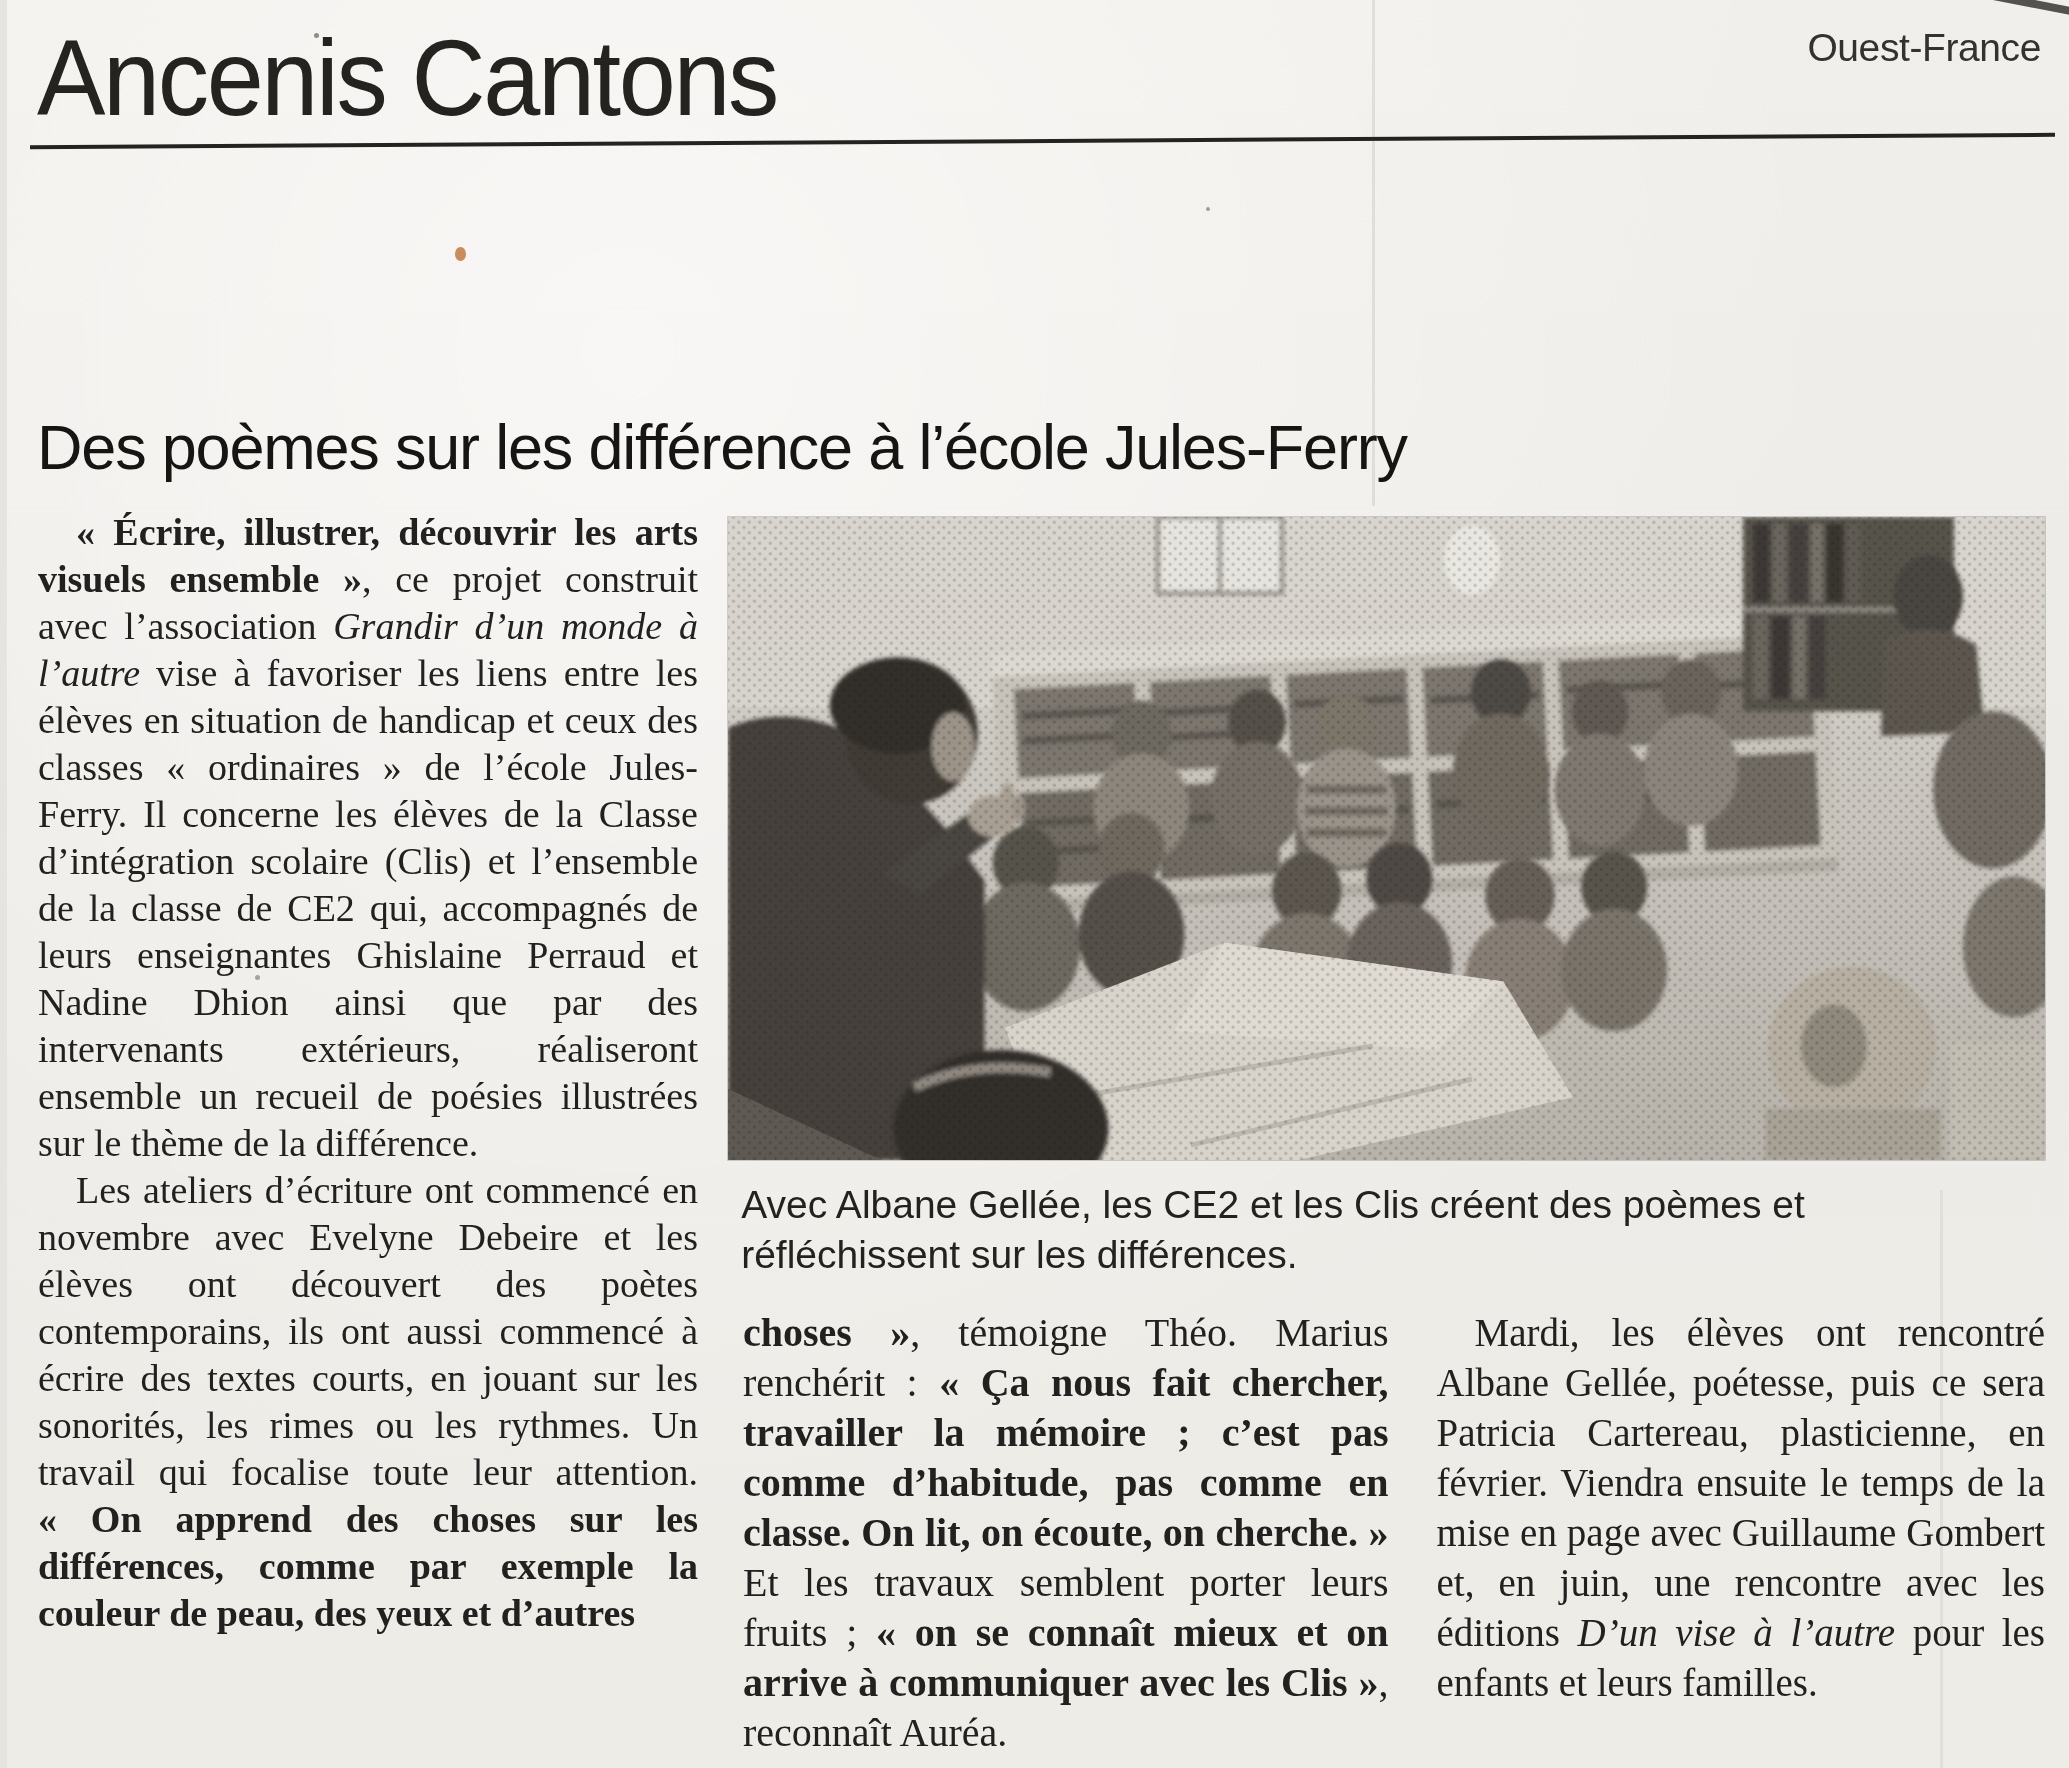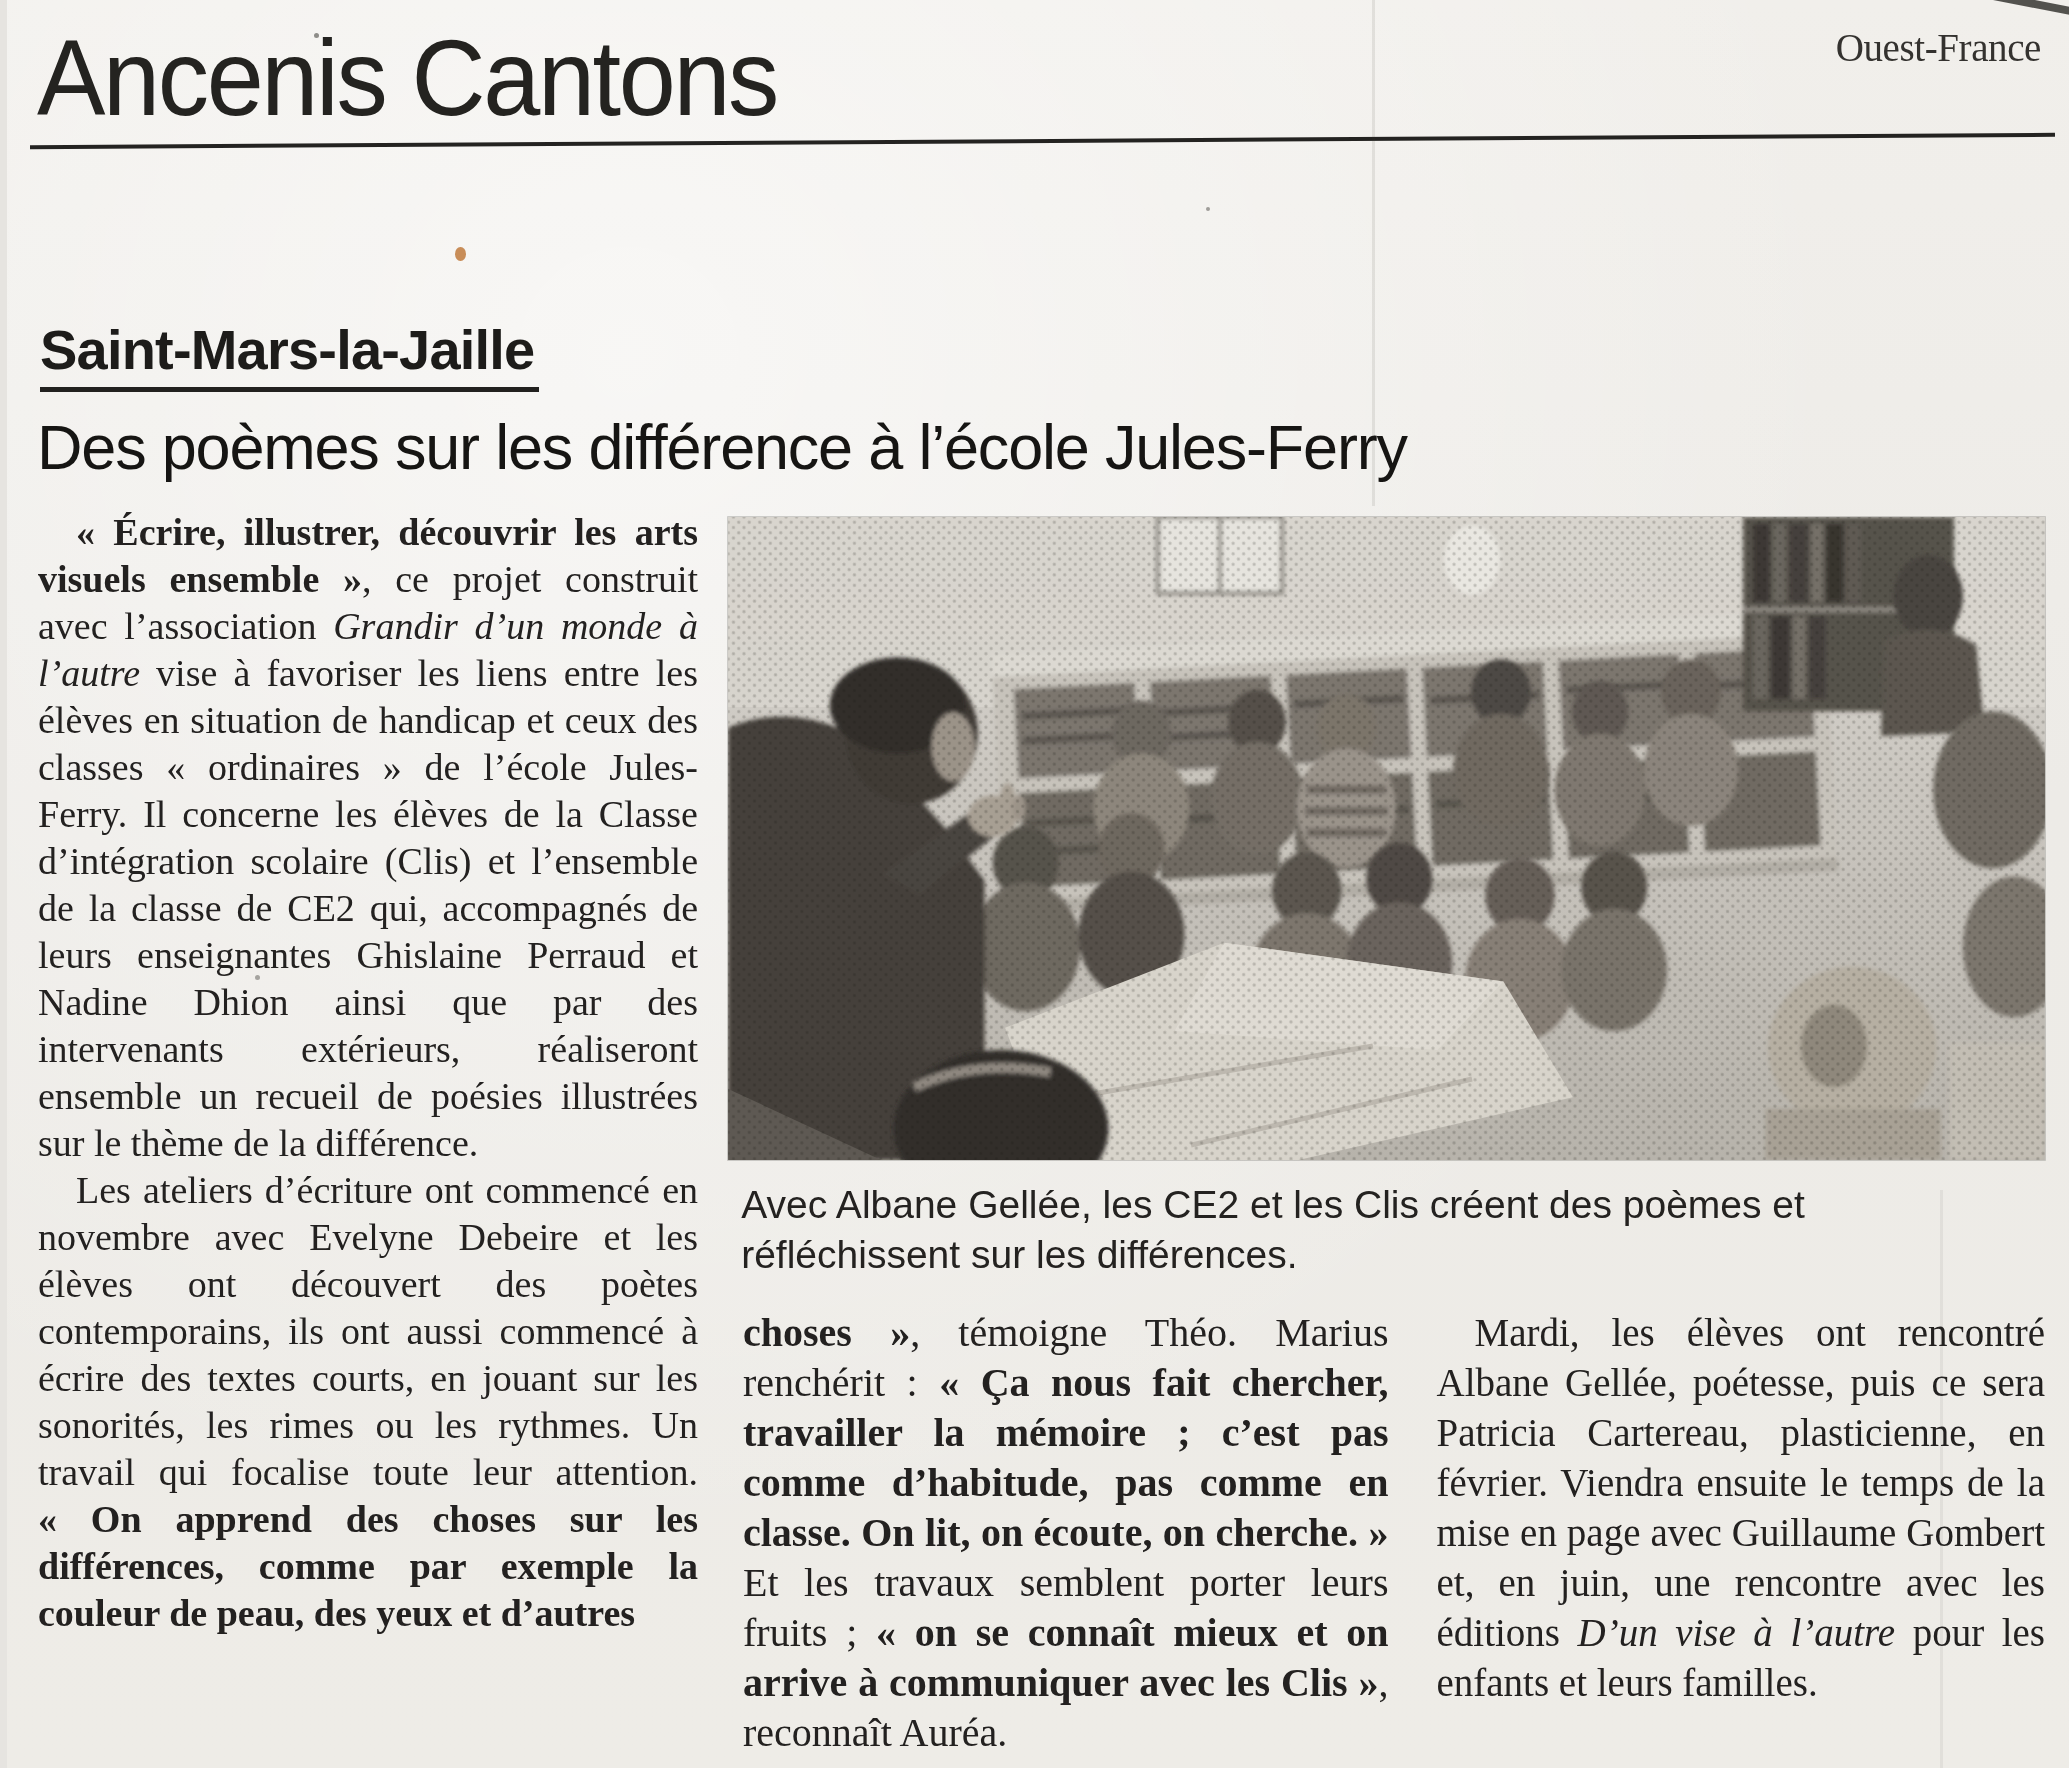--- a/index.html
+++ b/index.html
@@ -18,21 +18,21 @@
     margin-left:7px;
   }
   
   .masthead{
     position:absolute;left:30px;top:15px;
     font-size:108px;font-weight:400;letter-spacing:-2.5px;color:#242320;
     transform:scaleX(.95);transform-origin:left top;white-space:nowrap;
   }
   .pub-block{
     position:absolute;right:36px;top:21.5px;text-align:right;
-    font-size:39px;line-height:51px;color:#34322f;letter-spacing:-0.4px;font-family:Liberation Serif, serif;
+    font-size:39px;line-height:51px;color:#34322f;letter-spacing:-0.4px;
   }
   .header-rule{
     position:absolute;left:23px;top:139px;width:2025px;height:4.1px;
     background:#242321;transform:rotate(-0.35deg);
   }
   
   .section-head{
     position:absolute;left:33px;top:317px;
     font-size:56px;font-weight:700;letter-spacing:-0.8px;color:#1d1c1a;
     display:inline-block;border-bottom:5px solid #22211f;padding:0 5px 5px 0;
@@ -83,21 +83,20 @@
 <body>
 
 <div class="page">
 
   <div class="masthead">Ancenis Cantons</div>
   <div class="pub-block">
     <div>Ouest-France</div>
   </div>
   <div class="header-rule"></div>
 
-  <div class="section-head">Saint-Mars-la-Jaille</div>
   <div class="headline">Des poèmes sur les différence à l’école Jules-Ferry</div>
 
   <div class="textcol col1">
     <p><span class="b">«&nbsp;Écrire, illustrer, découvrir les arts visuels ensemble&nbsp;»</span><span>, ce projet construit avec l’association </span><span class="i">Grandir d’un monde à l’autre</span><span> vise à favoriser les liens entre les élèves en situation de handicap et ceux des classes «&nbsp;ordinaires&nbsp;» de l’école Jules-Ferry. Il concerne les élèves de la Classe d’intégration scolaire (Clis) et l’ensemble de la classe de CE2 qui, accompagnés de leurs enseignantes Ghislaine Perraud et Nadine Dhion ainsi que par des intervenants extérieurs, réaliseront ensemble un recueil de poésies illustrées sur le thème de la différence.</span></p>
     <p><span>Les ateliers d’écriture ont commencé en novembre avec Evelyne Debeire et les élèves ont découvert des poètes contemporains, ils ont aussi commencé à écrire des textes courts, en jouant sur les sonorités, les rimes ou les rythmes. Un travail qui focalise toute leur attention. </span><span class="b">«&nbsp;On apprend des choses sur les différences, comme par exemple la couleur de peau, des yeux et d’autres</span></p>
   </div>
 
   <div class="right-area">
 
     <div class="photo">

